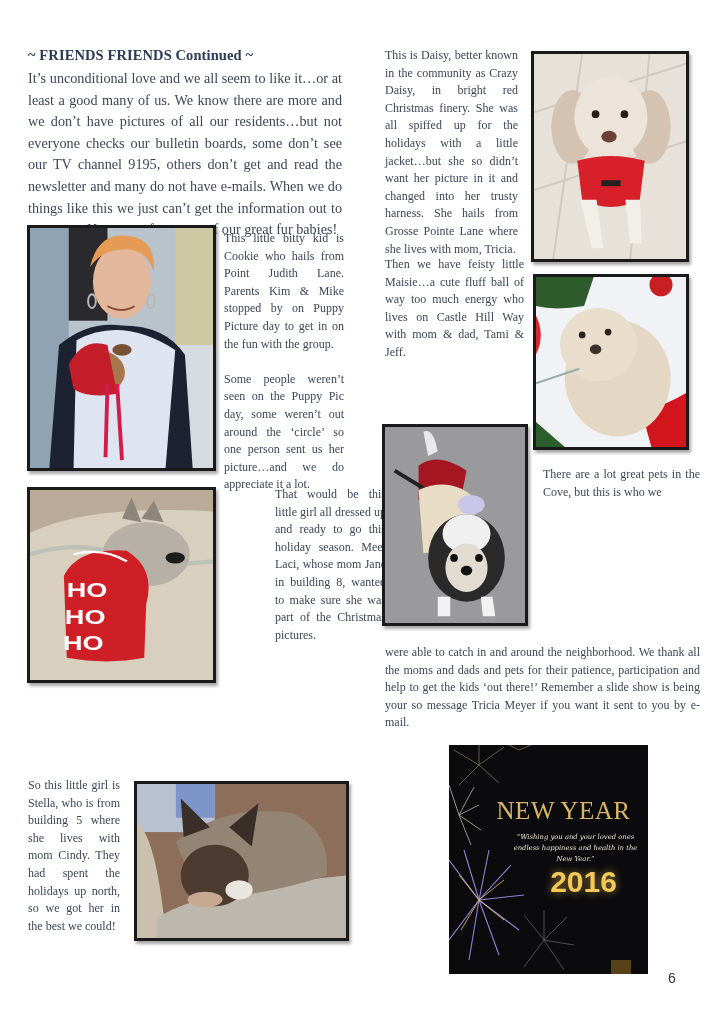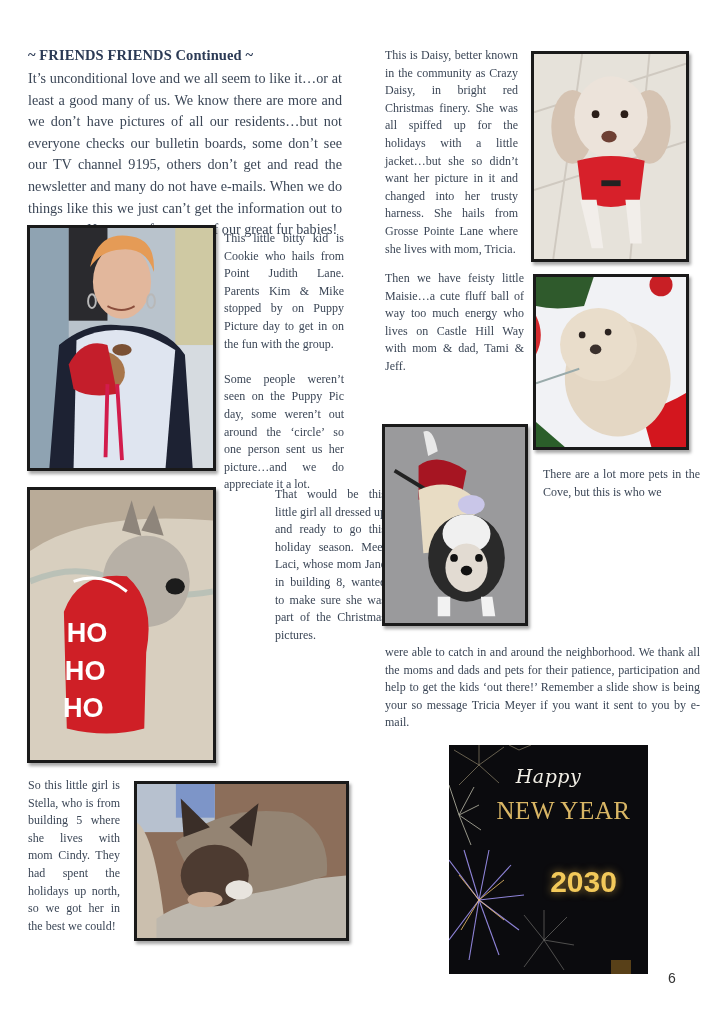--- a/index.html
+++ b/index.html
@@ -50,21 +50,21 @@
     <ellipse cx="95" cy="125" rx="10" ry="6" fill="#7a5034"></ellipse>
     <path d="M80 160 L78 235 M90 160 L95 238" stroke="#d21c4c" stroke-width="4" fill="none"></path>
   </svg>
 </div>
 
 <div class="block" style="left:224px; top:230px; width:120px;">
   <p>This little bitty kid is Cookie who hails from Point Judith Lane. Parents Kim &amp; Mike stopped by on Puppy Picture day to get in on the fun with the group.</p>
   <p>Some people weren’t seen on the Puppy Pic day, some weren’t out around the ‘circle’ so one person sent us her picture…and we do appreciate it a lot.</p>
 </div>
 
-<div class="photo" style="left:27px; top:487px; width:189px; height:276px;" title="Laci, a schnauzer in a red HO HO HO sweater">
+<div class="photo" style="left:27px; top:487px; width:189px; height:196px;" title="Laci, a schnauzer in a red HO HO HO sweater">
   <svg viewBox="0 0 189 266" preserveAspectRatio="none">
     <rect width="189" height="266" fill="#b9ab98"></rect>
     <path d="M0 60 Q60 20 189 30 L189 266 L0 266 Z" fill="#d8cfbf"></path>
     <path d="M0 90 Q50 70 90 90 Q130 110 189 100" stroke="#a7b7b3" stroke-width="6" fill="none" opacity="0.6"></path>
     <ellipse cx="120" cy="90" rx="45" ry="45" fill="#b7b0a6"></ellipse>
     <ellipse cx="150" cy="95" rx="10" ry="8" fill="#1c1c1c"></ellipse>
     <path d="M95 40 L105 10 L115 45 Z" fill="#8e857b"></path>
     <path d="M115 40 L128 15 L138 45 Z" fill="#8e857b"></path>
     <path d="M35 120 Q50 80 100 85 Q130 110 120 160 L118 235 Q80 245 38 235 Z" fill="#cf1f26"></path>
     <g fill="#ffffff" font-family="Liberation Sans, sans-serif" font-weight="bold" font-size="28">
@@ -113,21 +113,21 @@
     <ellipse cx="80" cy="65" rx="38" ry="42" fill="#ece3da"></ellipse>
     <circle cx="64" cy="62" r="4" fill="#2b1e18"></circle>
     <circle cx="94" cy="62" r="4" fill="#2b1e18"></circle>
     <ellipse cx="78" cy="85" rx="8" ry="6" fill="#6e4034"></ellipse>
     <path d="M45 110 Q80 100 115 110 L110 150 Q80 165 50 150 Z" fill="#d7202a"></path>
     <rect x="70" y="130" width="20" height="6" fill="#222"></rect>
     <path d="M48 150 L60 200 L72 200 L65 150 Z M95 150 L100 195 L112 195 L110 150 Z" fill="#f2eeea"></path>
   </svg>
 </div>
 
-<div class="block" style="left:385px; top:270px; width:139px;">
+<div class="block" style="left:385px; top:256px; width:139px;">
   <p>Then we have feisty little Maisie…a cute fluff ball of way too much energy who lives on Castle Hill Way with mom &amp; dad, Tami &amp; Jeff.</p>
 </div>
 
 <div class="photo" style="left:533px; top:274px; width:156px; height:176px;" title="Maisie, a fluffy cream puppy in a Christmas bed">
   <svg viewBox="0 0 156 176" preserveAspectRatio="none">
     <rect width="156" height="176" fill="#f1f2f5"></rect>
     <path d="M0 0 L60 0 L50 30 Q20 35 0 30 Z" fill="#2f5a2c"></path>
     <circle cx="130" cy="8" r="12" fill="#c81f25"></circle>
     <path d="M0 40 Q10 60 0 80 Z" fill="#d42a2e"></path>
     <path d="M110 140 Q140 130 156 120 L156 176 L120 176 Z" fill="#d3161e"></path>
@@ -153,21 +153,21 @@
     <ellipse cx="85" cy="110" rx="25" ry="20" fill="#f0f0f0"></ellipse>
     <ellipse cx="85" cy="145" rx="22" ry="25" fill="#e2dbd2"></ellipse>
     <circle cx="72" cy="135" r="4" fill="#111"></circle>
     <circle cx="98" cy="135" r="4" fill="#111"></circle>
     <ellipse cx="85" cy="148" rx="6" ry="5" fill="#111"></ellipse>
     <path d="M55 175 L55 195 L68 195 L68 175 Z M100 175 L102 195 L115 195 L112 175 Z" fill="#f2f2f2"></path>
   </svg>
 </div>
 
 <div class="block" style="left:543px; top:466px; width:157px;">
-  <p>There are a lot more pets in the Cove, but this is who we</p>
+  <p>There are a lot great pets in the Cove, but this is who we</p>
 </div>
 
 <div class="block" style="left:385px; top:644px; width:315px;">
   <p>were able to catch in and around the neighborhood.  We thank all the moms and dads and pets for their patience, participation and help to get the kids ‘out there!’ Remember a slide show is being your so message Tricia Meyer if you want it sent to you by e-mail.</p>
 </div>
 
 <div class="ny">
   <svg class="fw" viewBox="0 0 199 229" preserveAspectRatio="none">
     <g stroke="#d9c9a0" stroke-width="0.8" opacity="0.55">
       <line x1="30" y1="20" x2="5" y2="5"></line>
@@ -205,18 +205,18 @@
     <g stroke="#c9c8c0" stroke-width="0.6" opacity="0.6">
       <line x1="95" y1="195" x2="75" y2="170"></line>
         <line x1="95" y1="195" x2="95" y2="165"></line>
         <line x1="95" y1="195" x2="118" y2="172"></line>
         <line x1="95" y1="195" x2="125" y2="200"></line>
         <line x1="95" y1="195" x2="115" y2="225"></line>
         <line x1="95" y1="195" x2="75" y2="222"></line>
     </g>
     <rect x="162" y="215" width="20" height="14" fill="#6b4e1c" opacity="0.8"></rect>
   </svg>
-  <div class="happy">Happy</div>
   <div class="ny-title">NEW YEAR</div>
-  <div class="year">2030</div>
+  <div class="wish">“Wishing you and your loved ones endless happiness and health in the New Year.”</div>
+  <div class="year">2016</div>
 </div>
 
 <div class="pagenum">6</div>
 
 </body></html>

